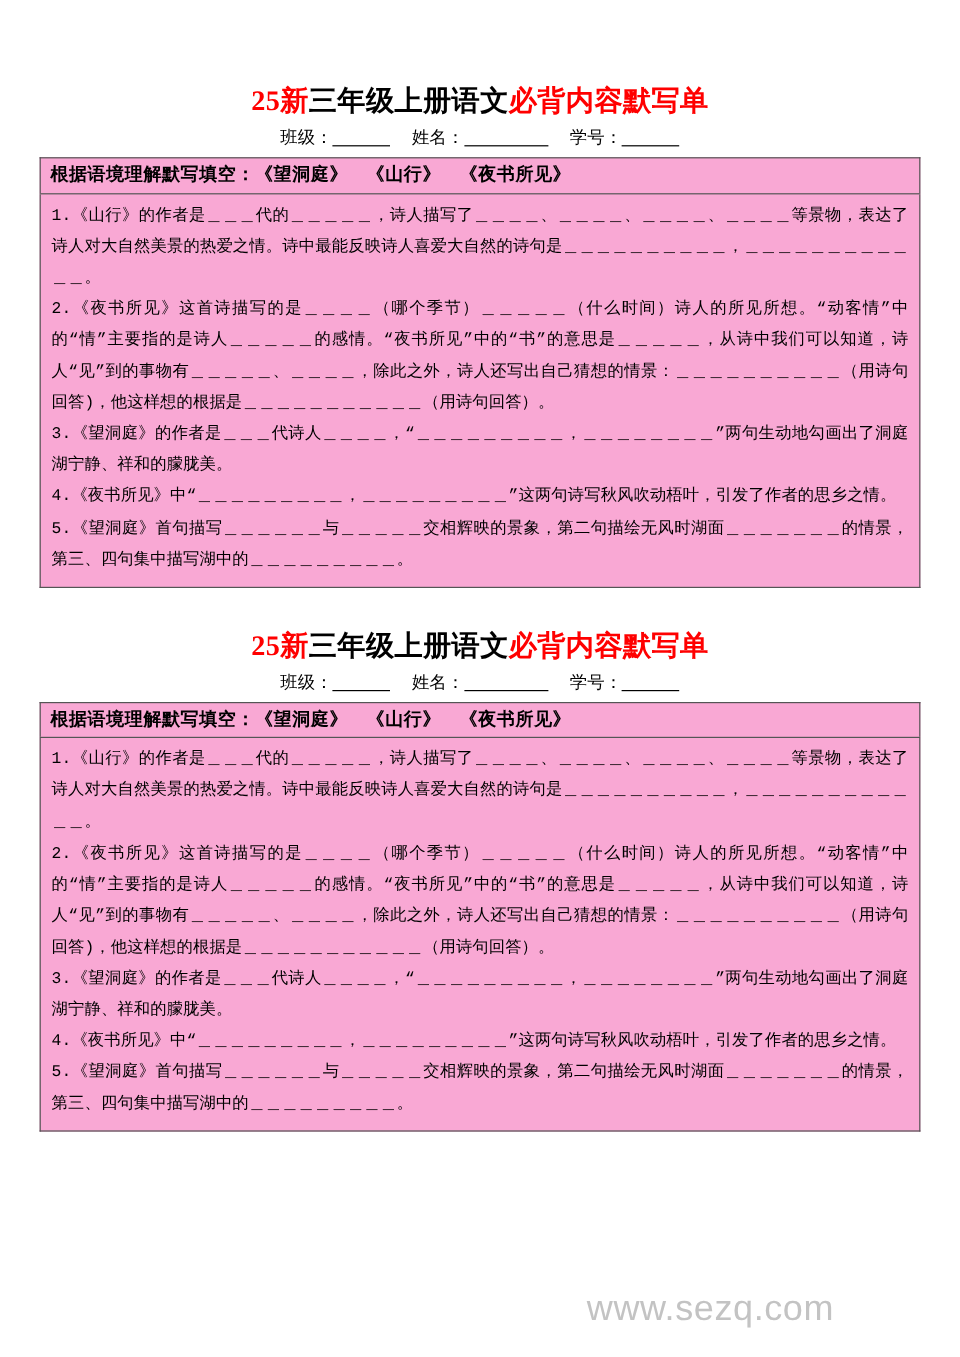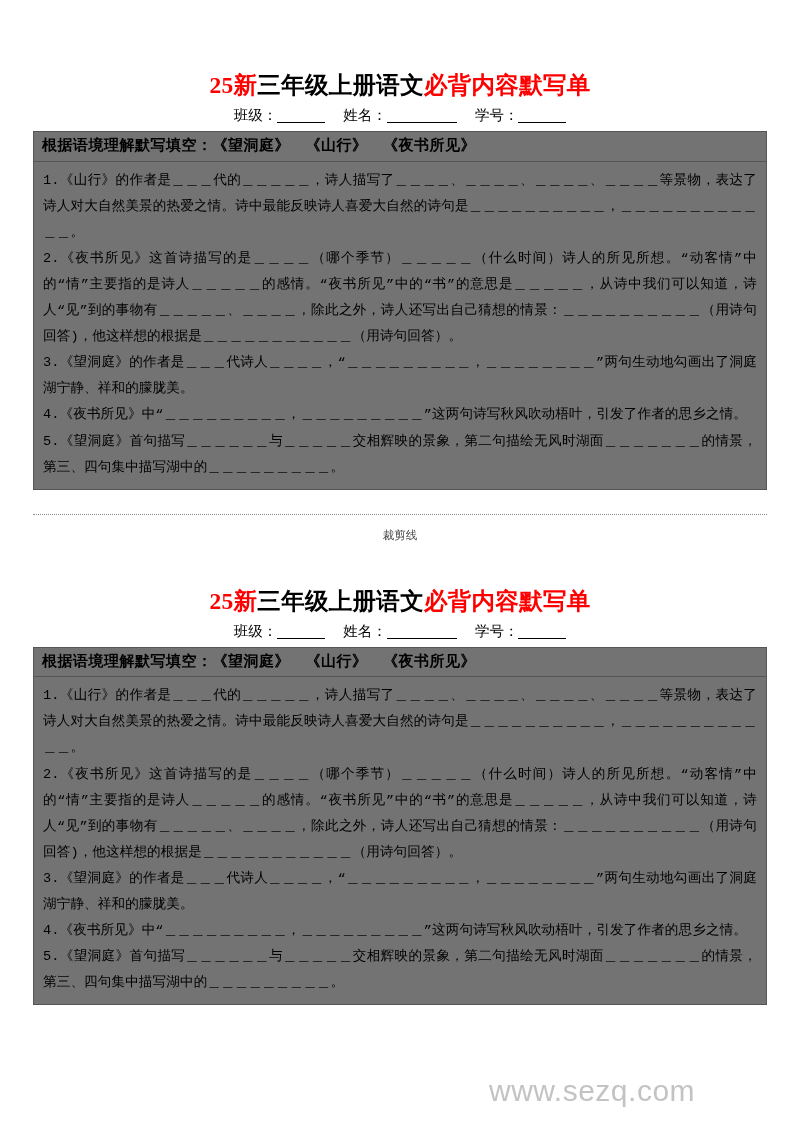--- a/index.html
+++ b/index.html
@@ -57,21 +57,21 @@
     vertical-align: -3px;
   }
   .b-sm { width: 48px; }
   .b-md { width: 70px; }
 
   
   .sheet {
     border: 1.3px solid #555;
     border-collapse: collapse;
     width: 100%;
-    background: #737373;
+    background: #f9a8d4;
   }
   .sheet .hdr-cell {
     border-bottom: 1.3px solid #555;
     padding: 3px 8px 4px 8px;
     font-family: "DejaVu Serif", "Liberation Serif", serif;
     font-size: 15px;
     font-weight: bold;
     line-height: 1.45;
     white-space: nowrap;
     letter-spacing: 0.5px;
@@ -167,25 +167,20 @@
           <p class="q"><span>2.</span><span>《夜书所见》这首诗描写的是＿＿＿＿（哪个季节）＿＿＿＿＿（什么时间）诗人的所见所想。“动客情”中的“情”主要指的是诗人＿＿＿＿＿的感情。“夜书所见”中的“书”的意思是＿＿＿＿＿，从诗中我们可以知道，诗人“见”到的事物有＿＿＿＿＿、＿＿＿＿，除此之外，诗人还写出自己猜想的情景：＿＿＿＿＿＿＿＿＿＿（用诗句回答)，他这样想的根据是＿＿＿＿＿＿＿＿＿＿＿（用诗句回答）。</span></p>
           <p class="q"><span>3.</span><span>《望洞庭》的作者是＿＿＿代诗人＿＿＿＿，“＿＿＿＿＿＿＿＿＿，＿＿＿＿＿＿＿＿”两句生动地勾画出了洞庭湖宁静、祥和的朦胧美。</span></p>
           <p class="q"><span>4.</span><span>《夜书所见》中“＿＿＿＿＿＿＿＿＿，＿＿＿＿＿＿＿＿＿”这两句诗写秋风吹动梧叶，引发了作者的思乡之情。</span></p>
           <p class="q"><span>5.</span><span>《望洞庭》首句描写＿＿＿＿＿＿与＿＿＿＿＿交相辉映的景象，第二句描绘无风时湖面＿＿＿＿＿＿＿的情景，第三、四句集中描写湖中的＿＿＿＿＿＿＿＿＿。</span></p>
         </td>
       </tr>
     </tbody>
       </table>
   </div>
 
-  <div class="cutline">
-    <div class="dots top"></div>
-    <div class="dots bot"></div>
-    <div class="cut-label"><span>裁剪线</span></div>
-  </div>
 
   <div class="copy second">
 
     <div class="doc-title">
       <span class="t-red">25新</span><span class="t-black">三年级上册语文</span><span class="t-red">必背内容默写单</span>
     </div>
 
     <div class="info-line">
       <span class="lbl">班级：</span><span class="u-blank b-sm"></span>
       &nbsp;&nbsp;&nbsp;

